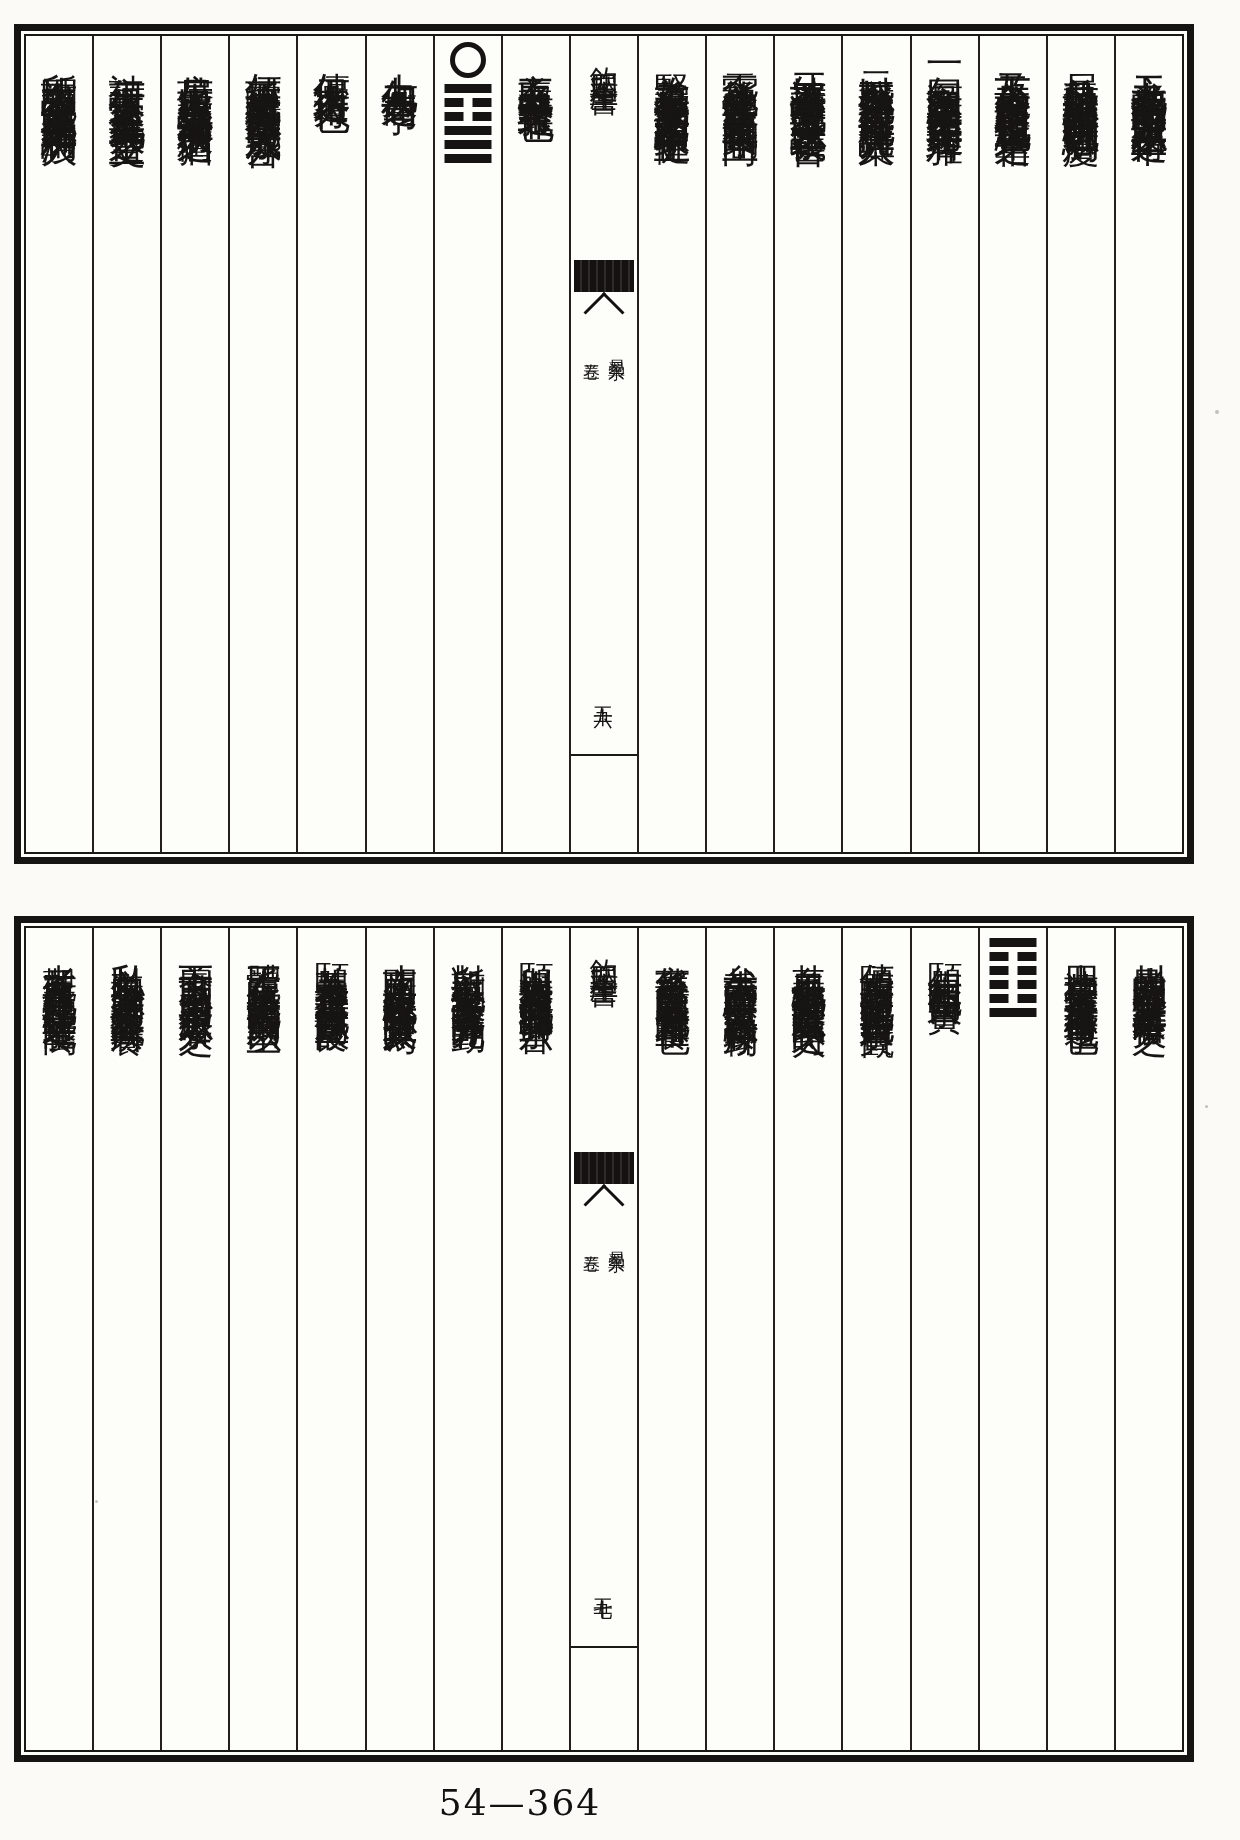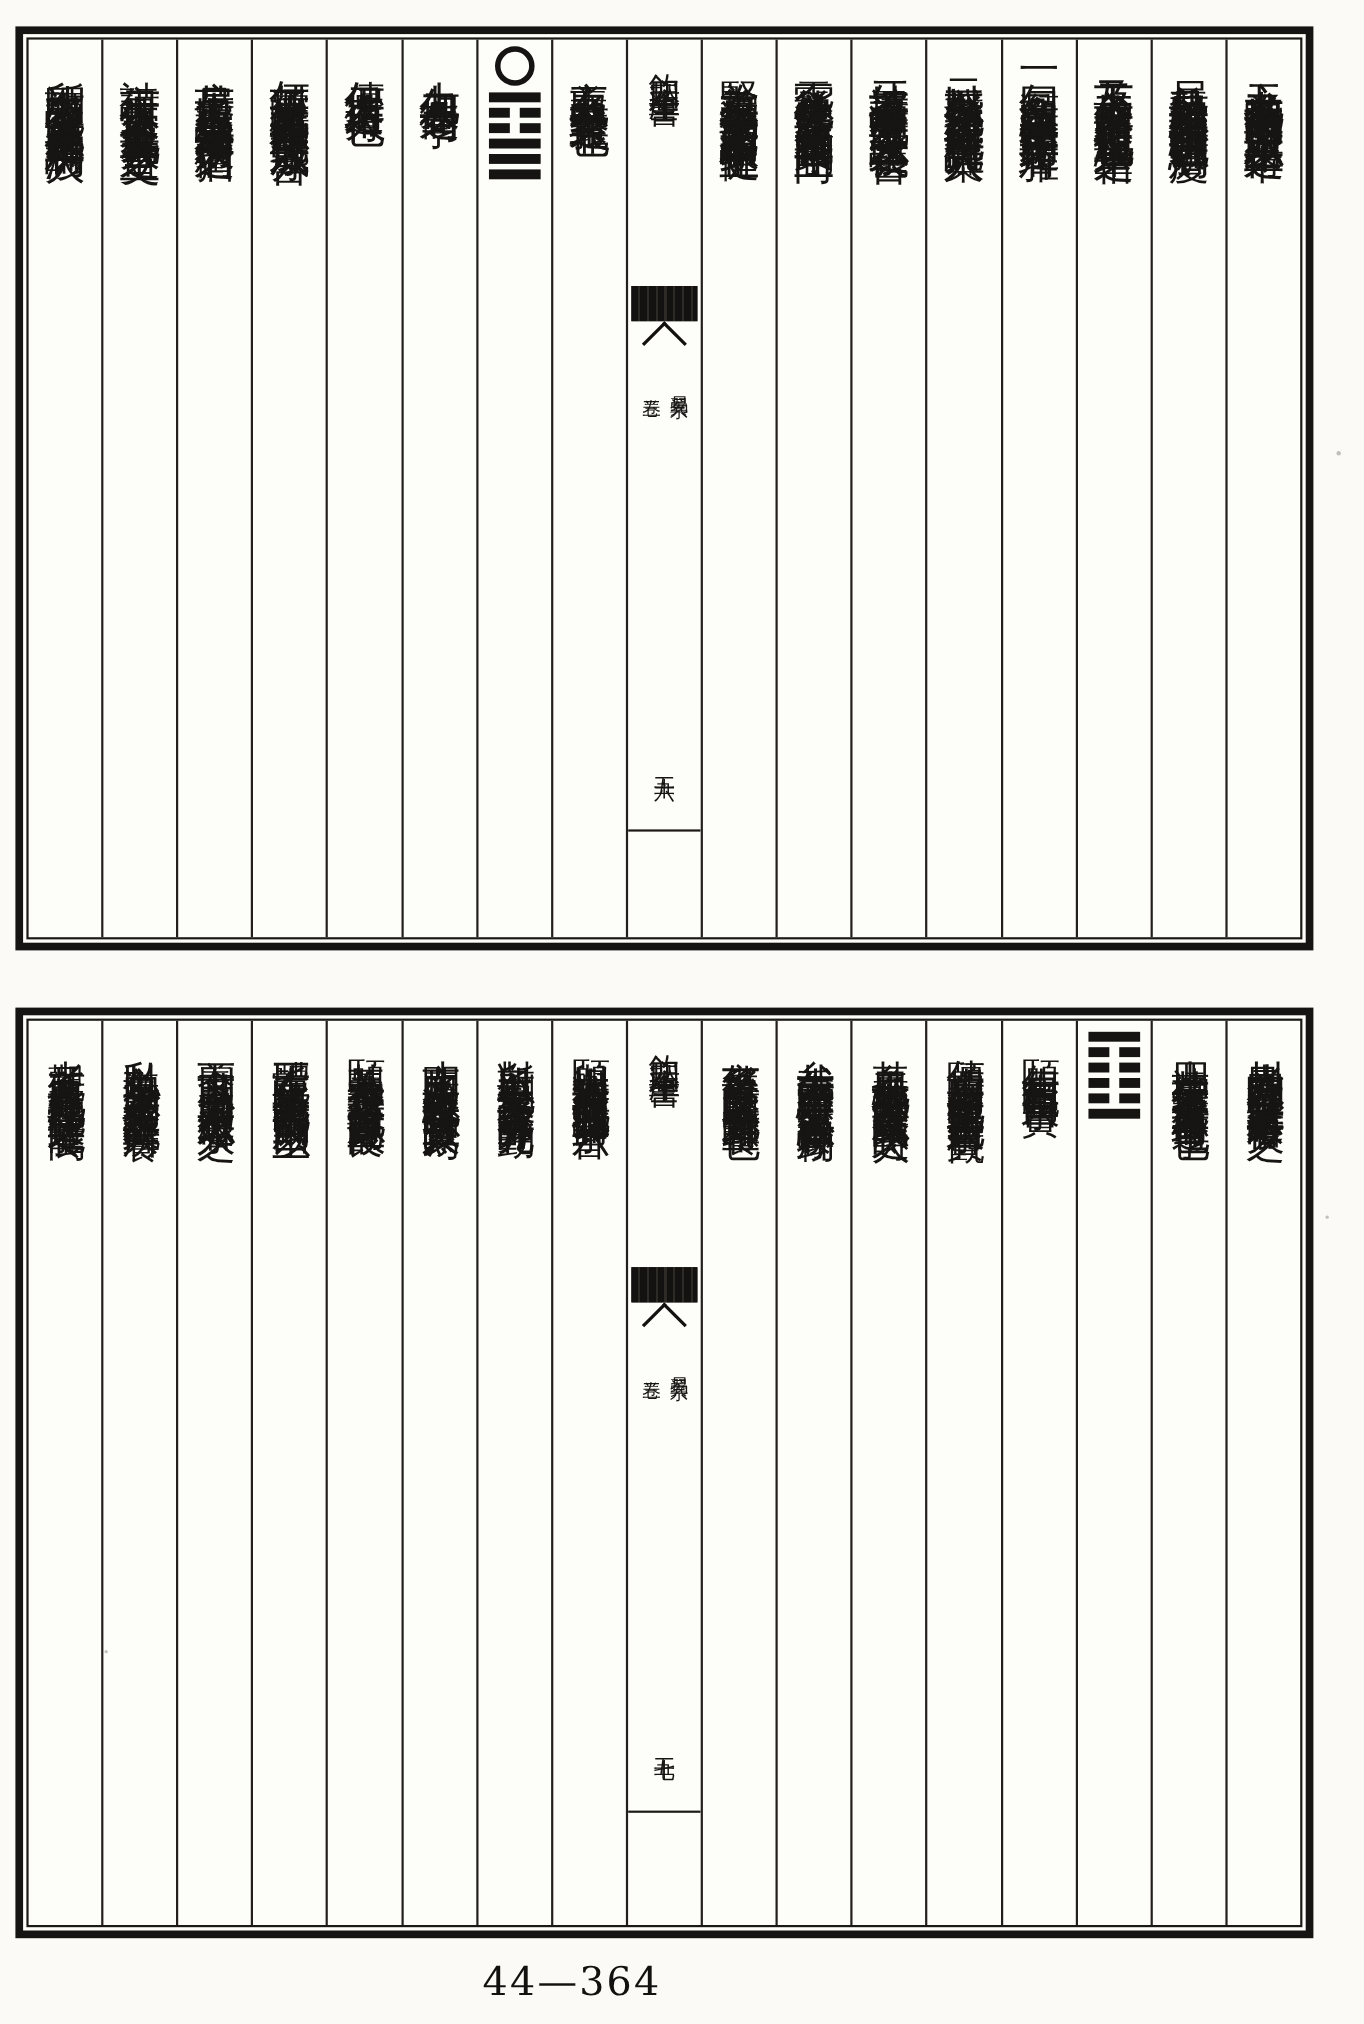--- a/index.html
+++ b/index.html
@@ -242,17 +242,17 @@
       </div>
     <div class="col tcol-bot">
         <span>私以道養身因以養人者則大人之事故觀其所養</span>
       </div>
     <div class="col tcol-bot">
         <span>者觀其所自養也此上九艮體得靜正之道能養萬</span>
       </div>
   </div>
 </div>
 
-<div class="footer">44—364</div>
+<div class="footer">54—364</div>
 
 <div class="speck" style="left:1215px;top:410px;width:4px;height:4px;"></div>
 <div class="speck" style="left:1205px;top:1105px;width:3px;height:3px;"></div>
 <div class="speck" style="left:95px;top:1500px;width:3px;height:3px;"></div>
 
 </body></html>

